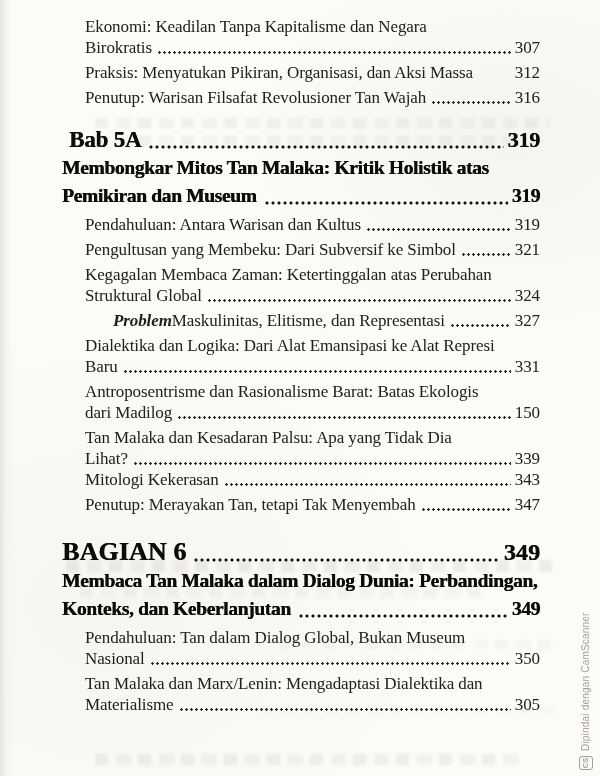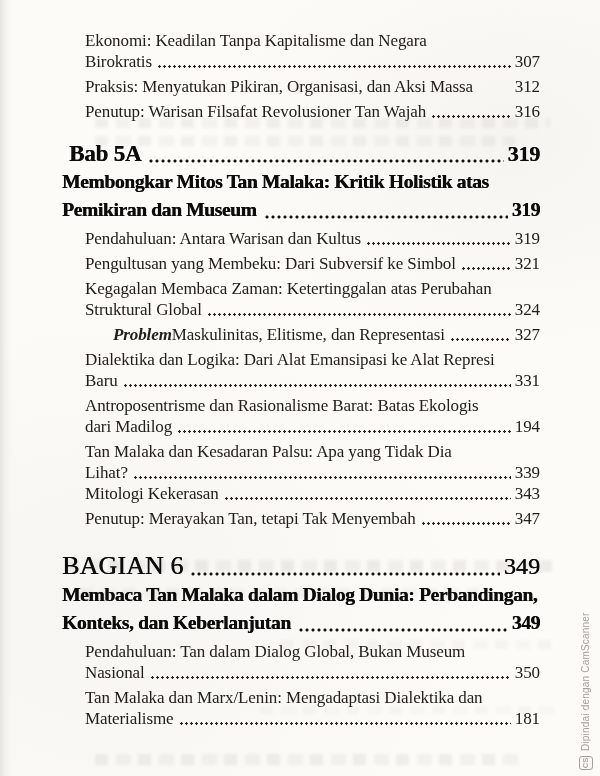--- a/index.html
+++ b/index.html
@@ -11,31 +11,31 @@
       #fcfbf8;
     font-family:"Liberation Serif","DejaVu Serif",serif;
     color:#23201b;
   }
   .left-edge{
     position:absolute;left:0;top:0;bottom:0;width:12px;
     background:linear-gradient(90deg,#e6e4df 0,#f4f2ee 45%,rgba(255,255,255,0) 100%);
     pointer-events:none;
   }
   
-  .toc{position:absolute;left:62px;right:60px;top:30px;}
+  .toc{position:absolute;left:62px;right:60px;top:16px;}
   .line{display:flex;align-items:baseline;white-space:nowrap;}
   .sub{font-size:17px;line-height:21px;padding-left:23px;letter-spacing:-0.1px;}
   .sub.ne{margin-top:4px;}
   .h1{
     font-size:23px;line-height:28px;font-weight:bold;color:#0e0c0a;
     padding-left:7px;margin-top:18px;letter-spacing:-0.2px;
     text-shadow:0.4px 0 0 currentColor;
   }
   .h1big{
-    font-size:26px;line-height:30px;font-weight:normal;color:#0e0c0a;
+    font-size:26px;line-height:30px;font-weight:bold;color:#0e0c0a;
     margin-top:22px;letter-spacing:0.1px;
     text-shadow:0.5px 0 0 currentColor;
   }
   .h2{
     font-size:19.5px;line-height:28px;font-weight:bold;color:#0e0c0a;
     letter-spacing:-0.35px;text-shadow:0.4px 0 0 currentColor;
   }
   .it{font-weight:bold;font-style:italic;margin-left:28px;}
   .ltext{flex:0 0 auto;}
   .spacer{flex:1 1 auto;}
@@ -150,21 +150,21 @@
         <span class="ltext">Baru</span>
         <span class="leader"></span>
         <span class="pg">331</span>
       </div>
       <div class="line sub ne">
         <span class="ltext">Antroposentrisme dan Rasionalisme Barat: Batas Ekologis</span>
       </div>
       <div class="line sub">
         <span class="ltext">dari Madilog</span>
         <span class="leader"></span>
-        <span class="pg">194</span>
+        <span class="pg">150</span>
       </div>
       <div class="line sub ne">
         <span class="ltext">Tan Malaka dan Kesadaran Palsu: Apa yang Tidak Dia</span>
       </div>
       <div class="line sub">
         <span class="ltext">Lihat?</span>
         <span class="leader"></span>
         <span class="pg">339</span>
       </div>
       <div class="line sub">
@@ -197,21 +197,21 @@
         <span class="ltext">Nasional</span>
         <span class="leader"></span>
         <span class="pg">350</span>
       </div>
       <div class="line sub ne">
         <span class="ltext">Tan Malaka dan Marx/Lenin: Mengadaptasi Dialektika dan</span>
       </div>
       <div class="line sub">
         <span class="ltext">Materialisme</span>
         <span class="leader"></span>
-        <span class="pg">181</span>
+        <span class="pg">305</span>
       </div>
     </main>
 
   <div class="cam">
     <span class="cam-logo">CS</span>
     <span class="cam-text">Dipindai dengan CamScanner</span>
   </div>
 </div>
 
 </body></html>

